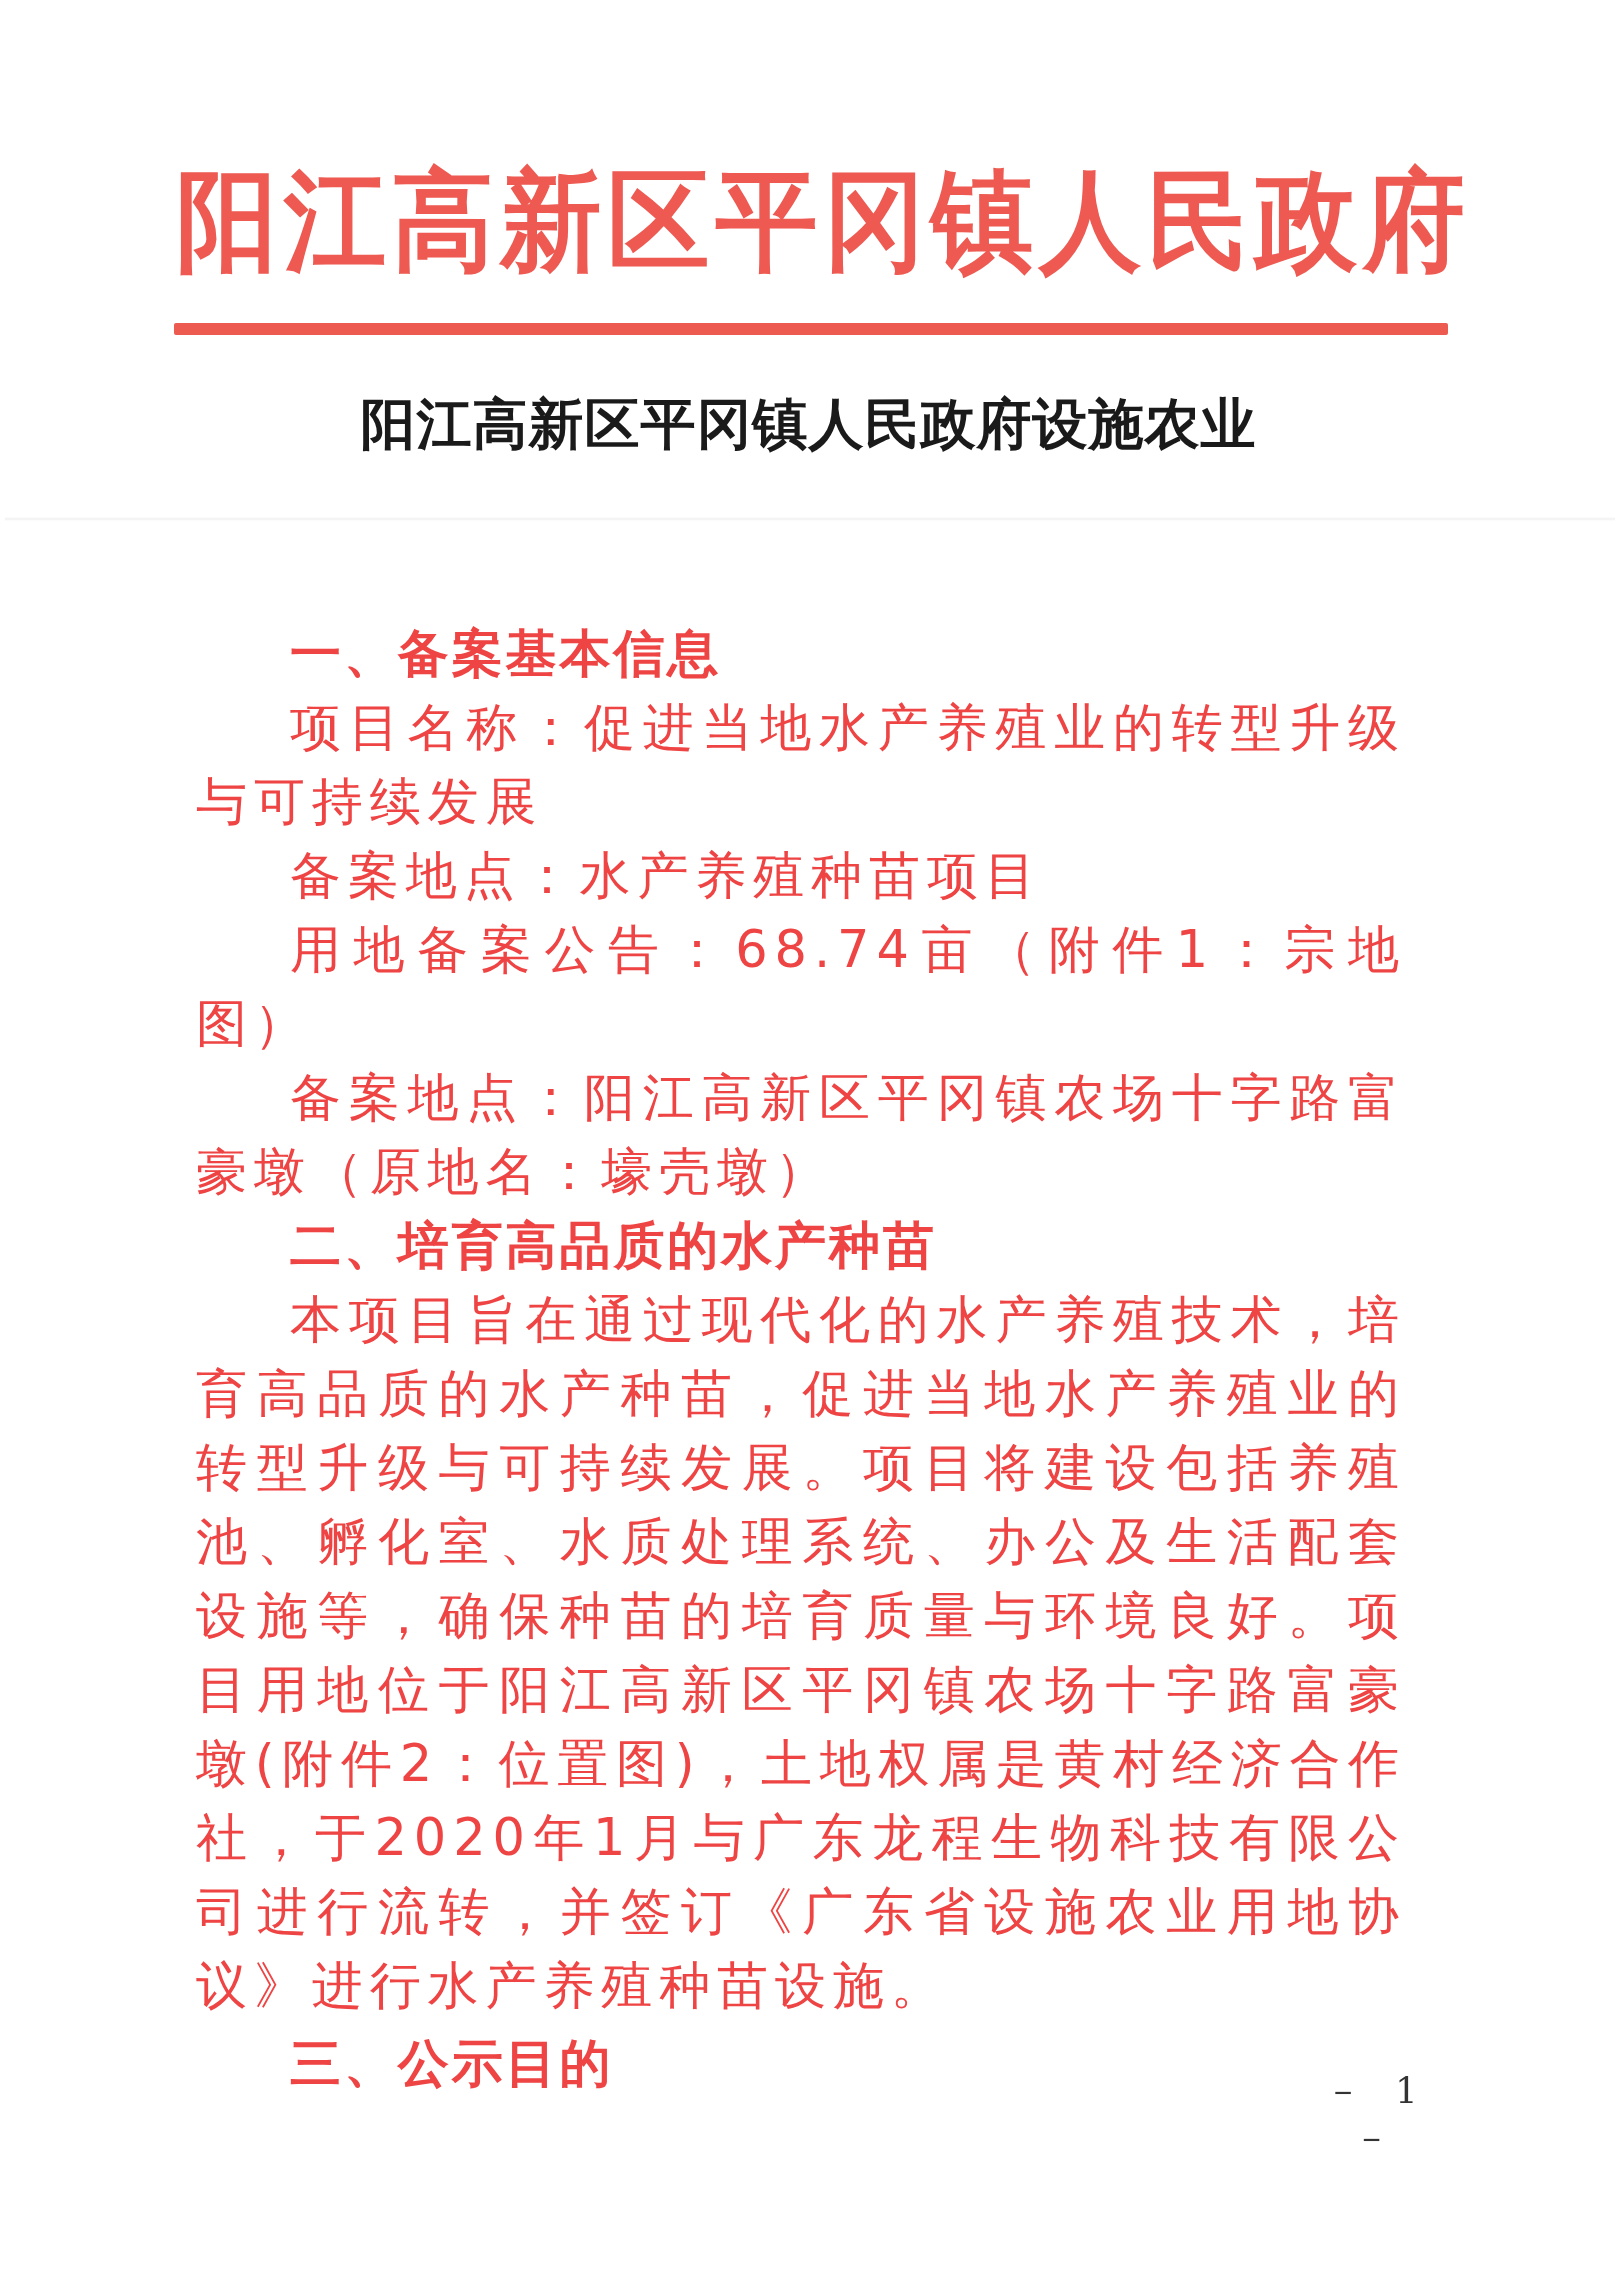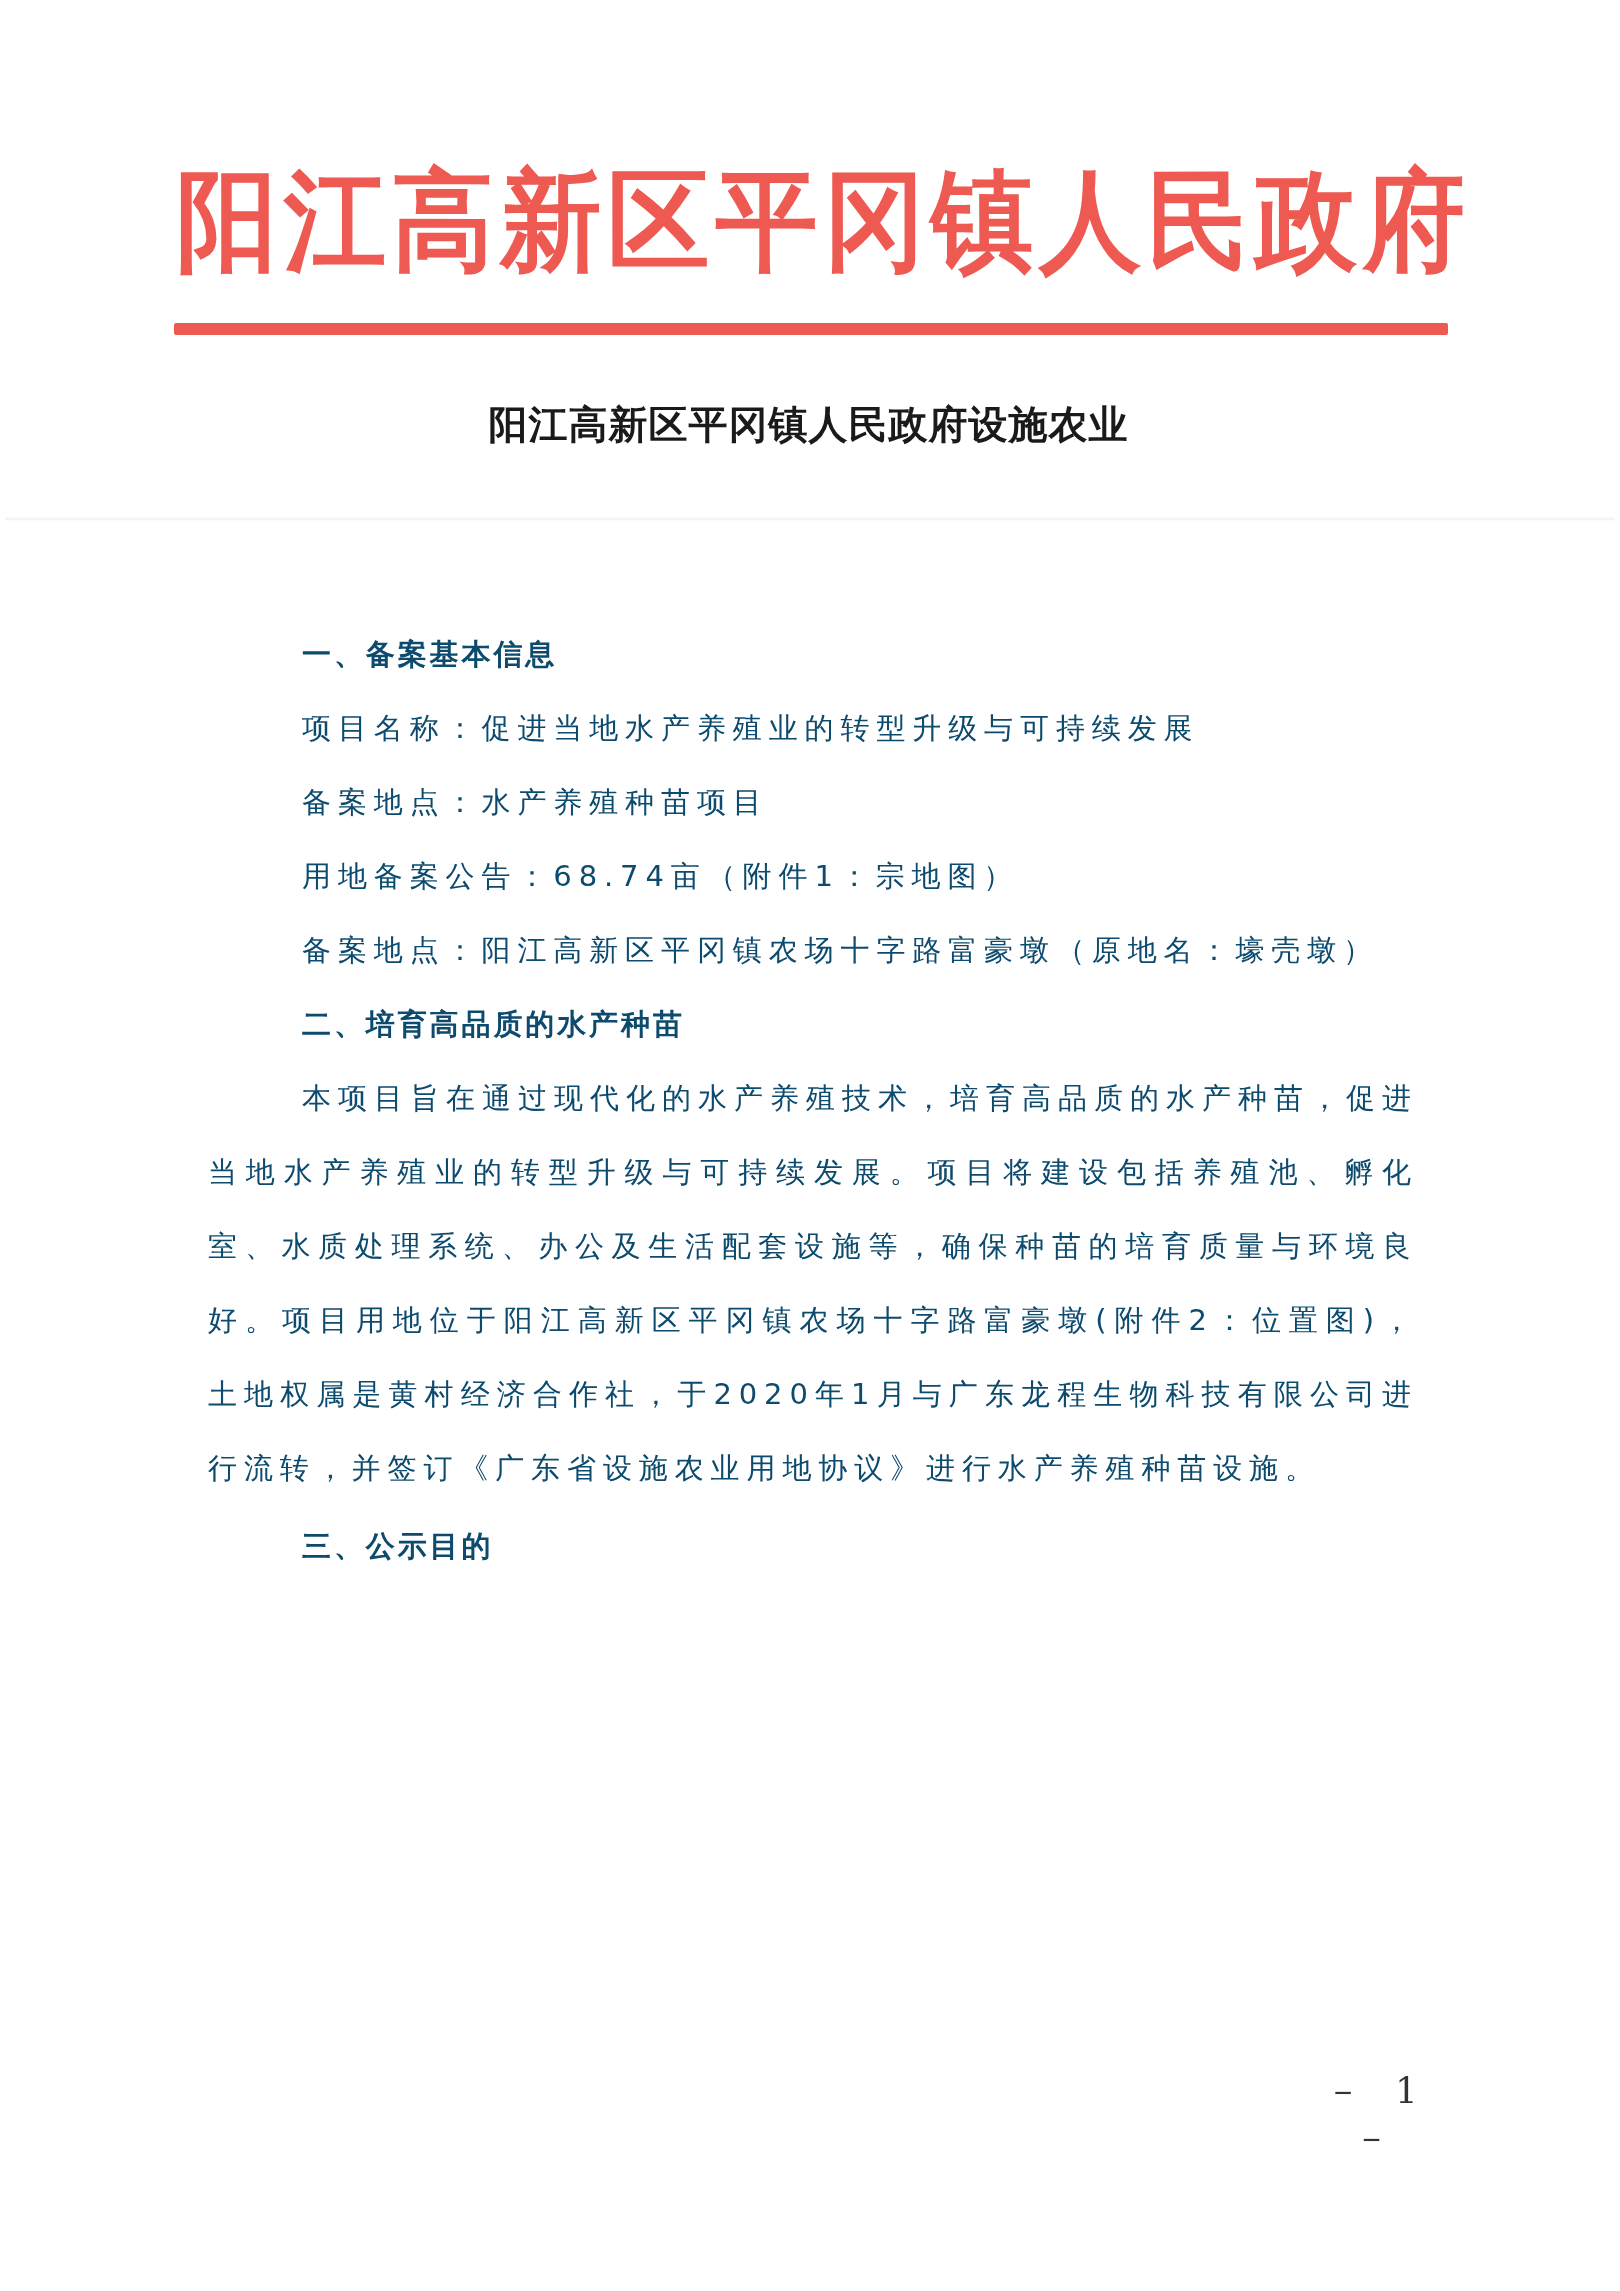--- a/index.html
+++ b/index.html
@@ -15,27 +15,27 @@
       position: absolute; left: 174px; top: 323px; width: 1274px; height: 11.8px;
       background: #ec5a50; border-radius: 2px;
     }
     .scan-line {
       position: absolute; left: 4.9px; top: 517px; width: 1610px; height: 3.9px;
       background: linear-gradient(to bottom, rgba(0,0,0,0.0), rgba(0,0,0,0.06), rgba(0,0,0,0.0));
     }
     .title {
       position: absolute; left: 196px; top: 387px; width: 1225px;
       font-family: "DejaVu Serif", "Liberation Serif", serif; font-weight: bold;
-      font-size: 39px; line-height: 74px; color: #1a1a1a; text-align: center;
+      font-size: 55px; line-height: 74px; color: #1a1a1a; text-align: center;
       letter-spacing: 1px;
     }
     .body {
-      position: absolute; left: 208px; top: 617px; width: 1210px;
+      position: absolute; left: 196px; top: 617px; width: 1210px;
       font-family: "DejaVu Sans", "Liberation Sans", sans-serif;
-      font-size: 29px; line-height: 74px; color: #0c4a6e; letter-spacing: 6.9px;
+      font-size: 51px; line-height: 74px; color: #ef4444; letter-spacing: 6.9px;
     }
     .body p { margin: 0; text-indent: 94px; text-align: justify; }
     .body p.h { font-weight: bold; letter-spacing: 2.9px; }
     .pagenum {
       position: absolute; left: 1304px; top: 2068px; width: 147px;
       font-family: "DejaVu Serif", "Liberation Serif", serif; font-size: 35px;
       color: #333; text-align: center; letter-spacing: 11.8px;
     }
   </style>
 </head>

